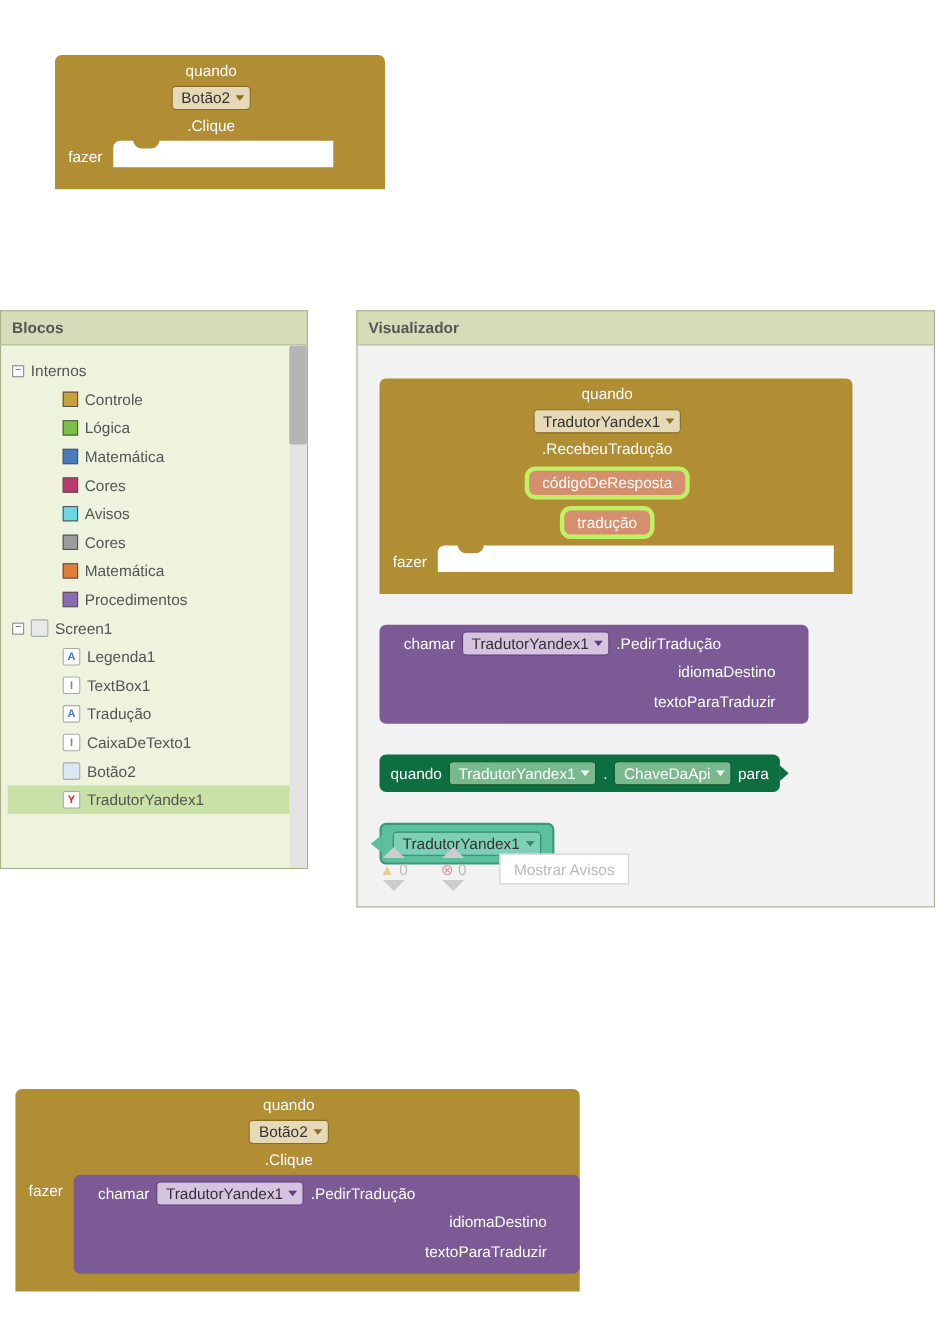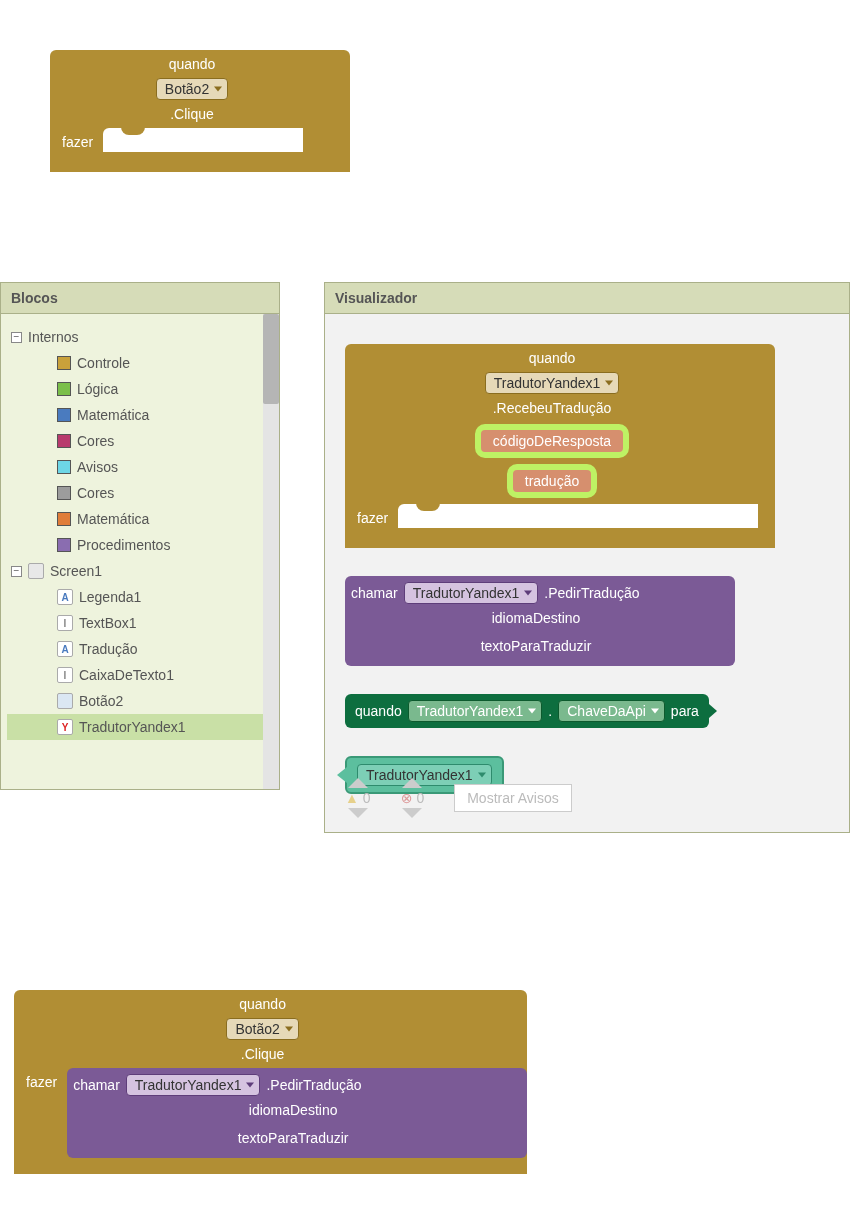--- a/index.html
+++ b/index.html
@@ -87,45 +87,45 @@
   .dropdown.green-dd::after { border-top-color: #fff; }
   .dropdown.teal-dd { background: #7dcfb6; border-color: #2e8b6d; color:#333;}
   .dropdown.teal-dd::after { border-top-color: #2e8b6d; }
 
   .param-pill {
     background: #d68f6e;
     color: #fff;
     border-radius: 10px;
     padding: 3px 12px;
     display: inline-block;
-    border: 6px solid #bef264;
+    border: 4px solid #bef264;
   }
 
   
   .call-block {
     background: #7b5a96;
     color: #fff;
     border-radius: 6px;
-    padding: 6px 6px;
+    padding: 6px 22px;
     position: relative;
   }
   .call-block::before {
     content: '';
     position: absolute;
     top: -7px;
     left: 18px;
     width: 24px;
     height: 8px;
     background: #7b5a96;
     border-radius: 8px 8px 0 0;
     display:none;
   }
   .call-header { display: flex; align-items: center; gap: 6px; white-space: nowrap;}
   .call-args { text-align: right; padding-right: 8px; }
-  .call-arg { padding: 6px 0; white-space: nowrap; position: relative; text-align: center;}
+  .call-arg { padding: 6px 0; white-space: nowrap; position: relative;}
   .call-arg::after {
     content:'';
     position:absolute;
     right:-14px; top:50%; transform:translateY(-50%);
     width:0;height:0;
     border-top:7px solid transparent;
     border-bottom:7px solid transparent;
     border-left:8px solid #7b5a96;
   }
 

